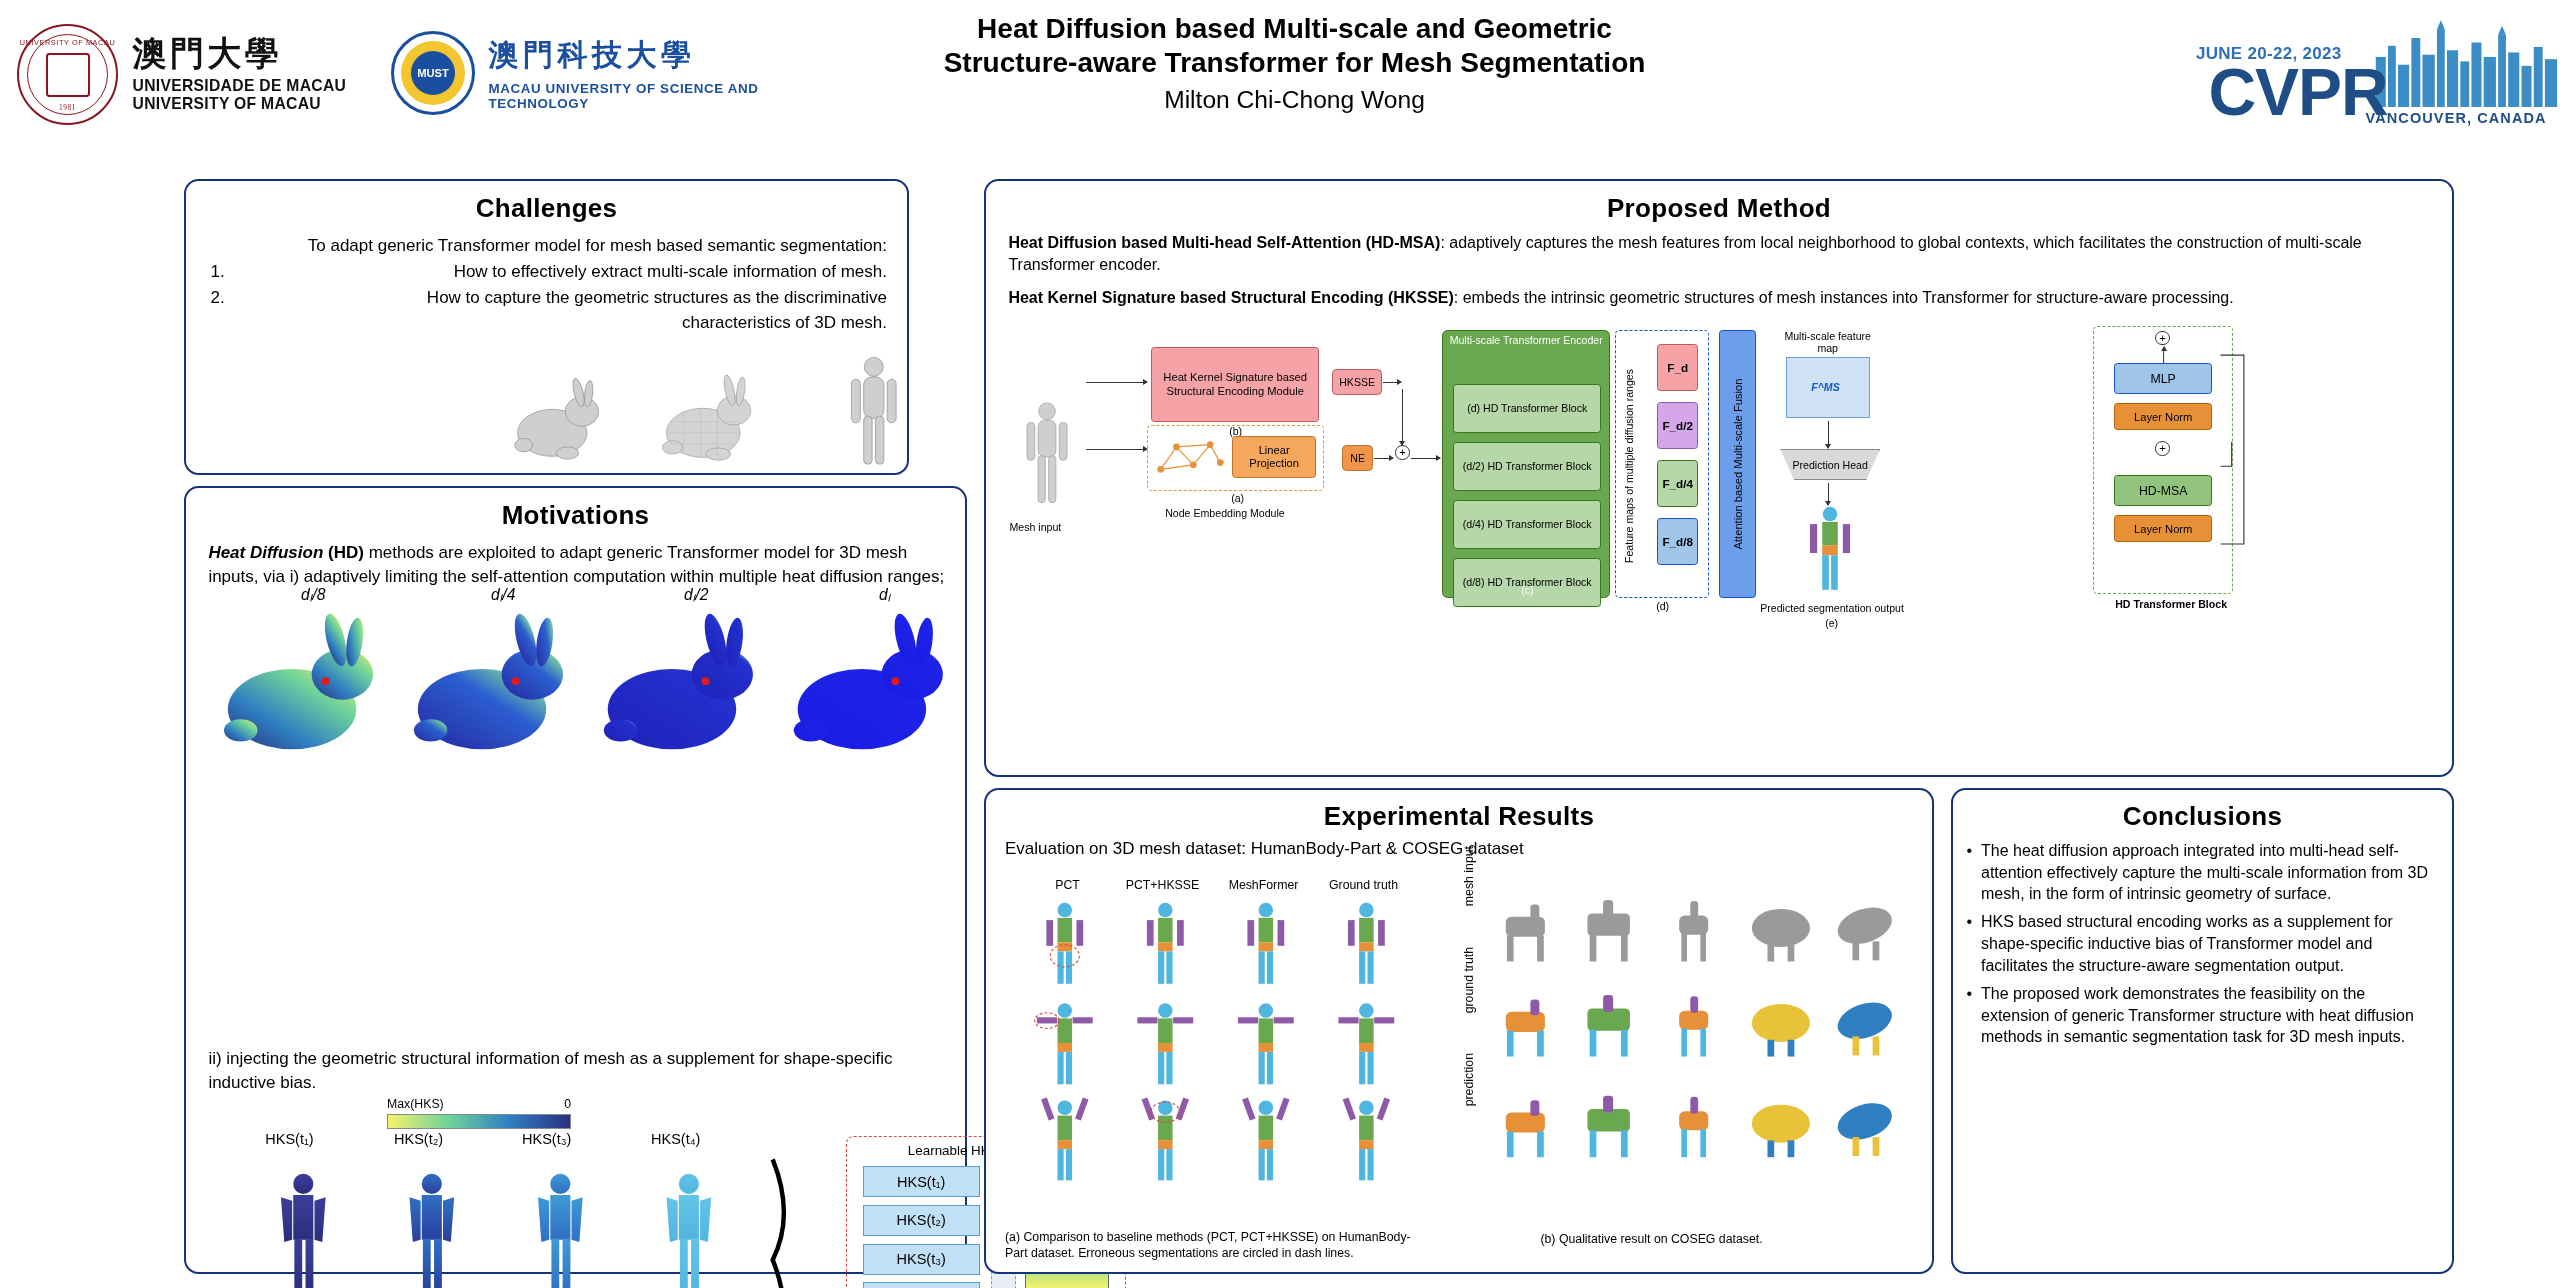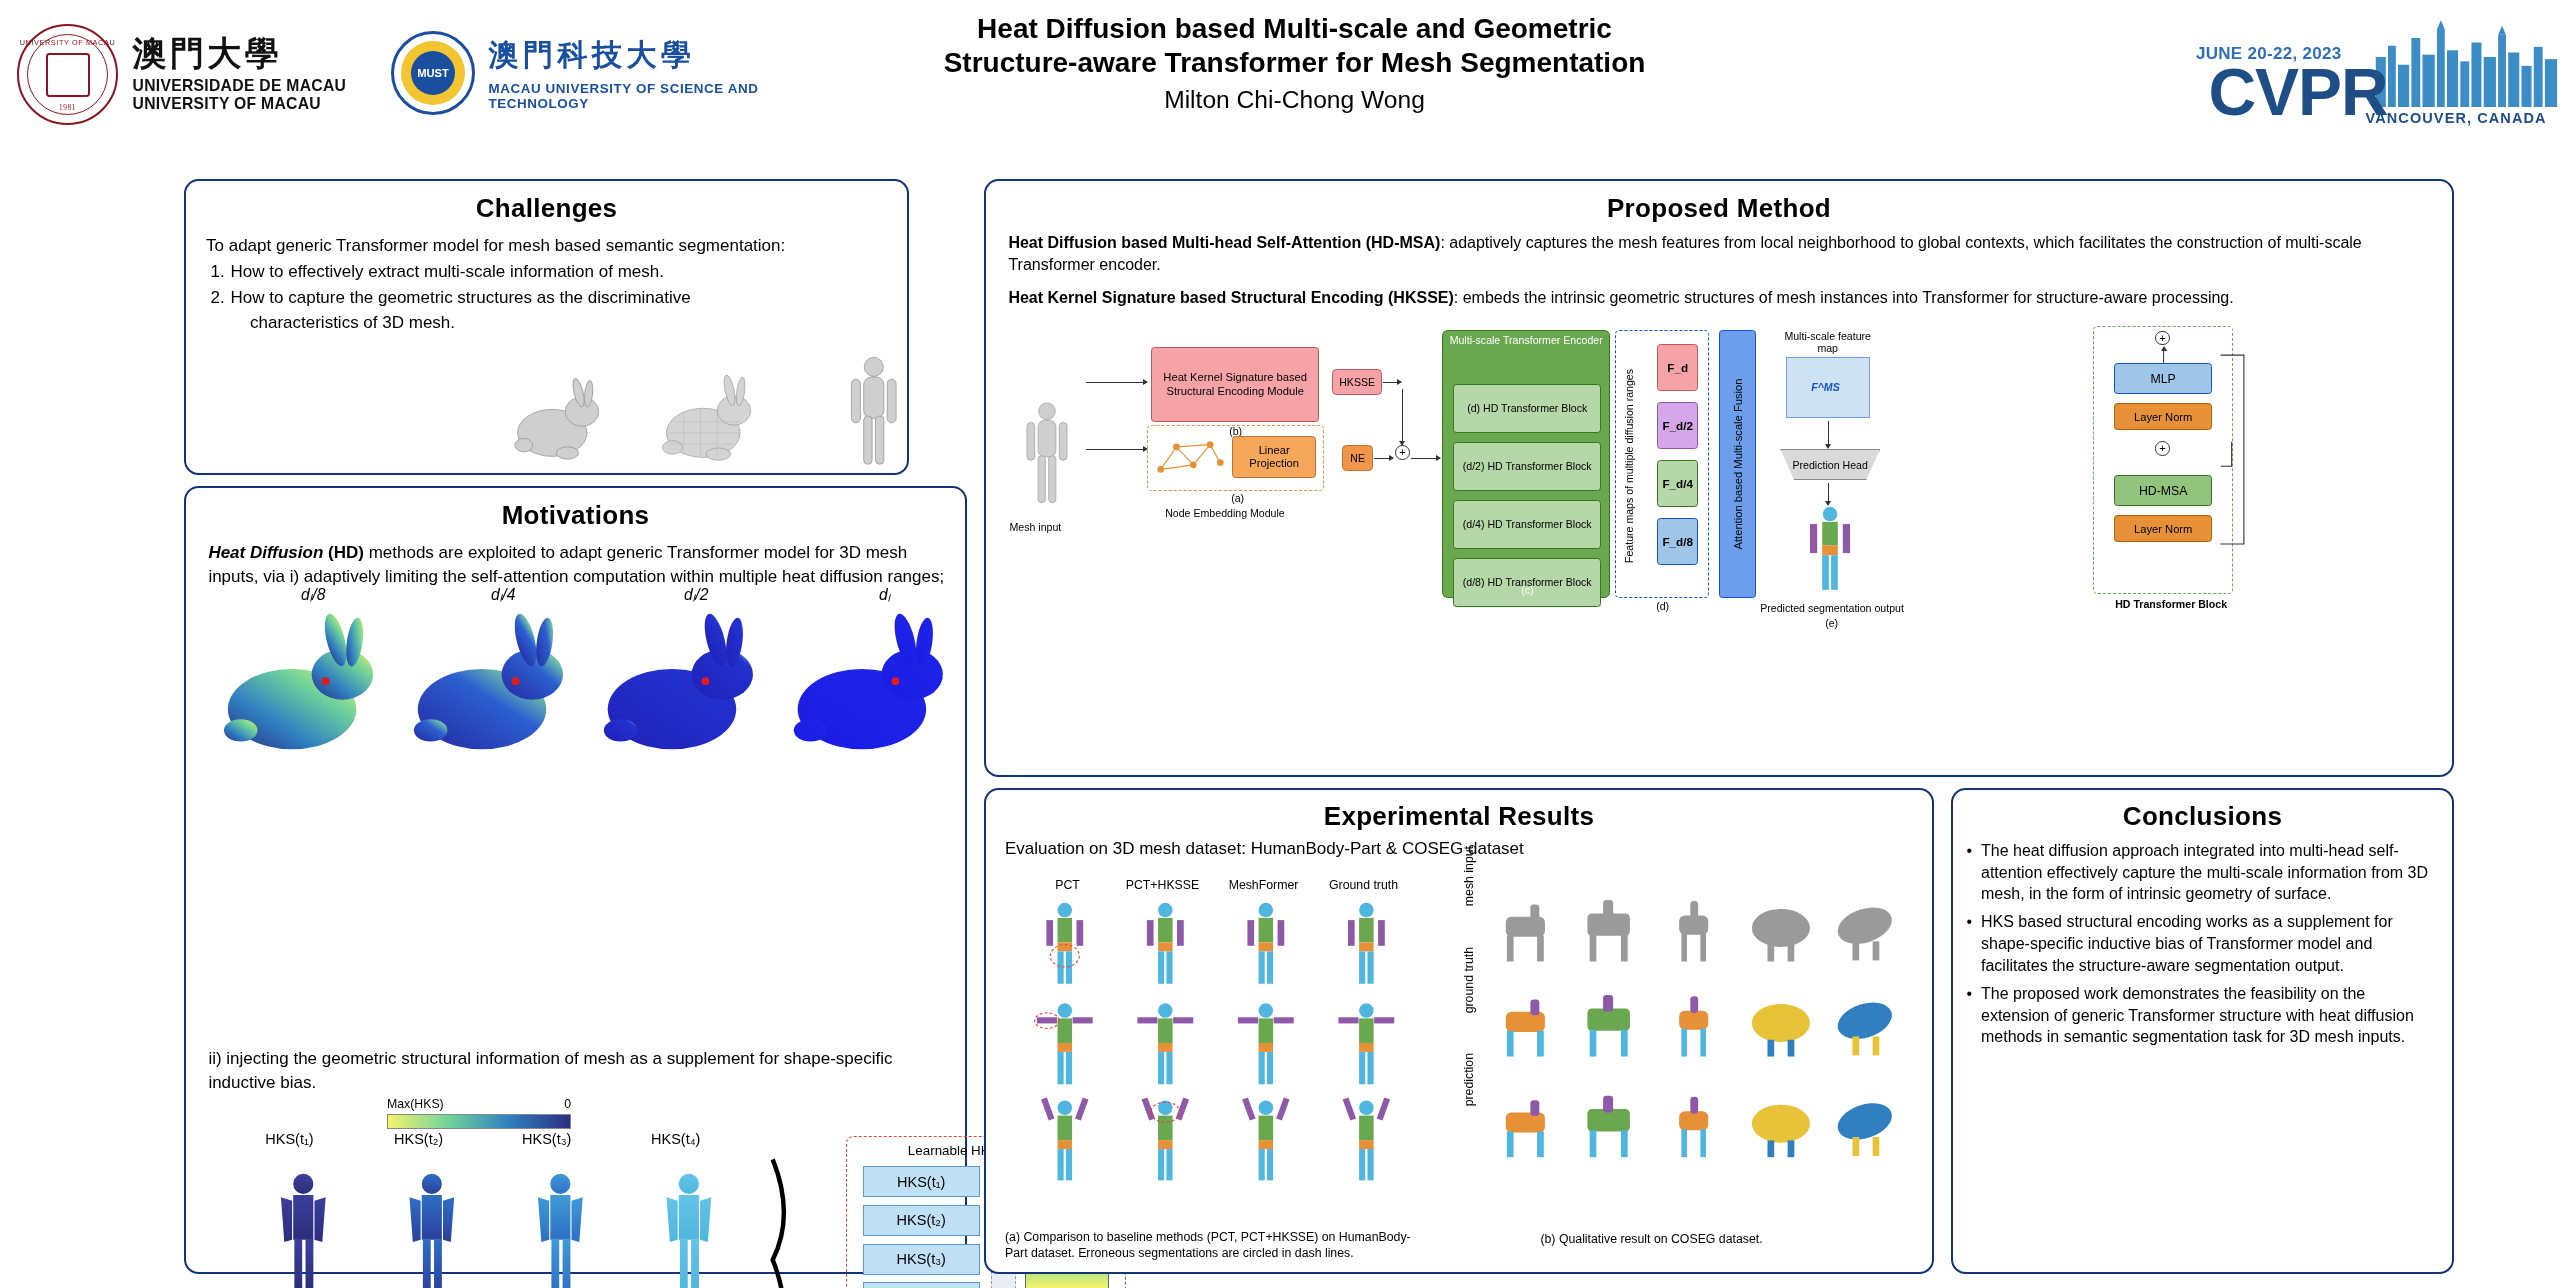--- a/index.html
+++ b/index.html
@@ -48,21 +48,21 @@
   .cvpr-sub { position:absolute; left:173px; top:98px; font-size:14.5px; font-weight:bold; color:#1f4e86; letter-spacing:1.1px; }
   .skyline { position:absolute; right:0px; top:5.6px; width:190px; height:89px; }
 
   
   .panel { position:absolute; border:2.2px solid #12347a; border-radius:14.5px; background:#fff; }
   .panel-title { text-align:center; font-size:26px; font-weight:bold; letter-spacing:0.3px; }
 
   
   #challenges { left:184px; top:179px; width:725px; height:296px; }
   #challenges .panel-title { margin-top:12.3px; }
-  .ch-body { margin:10px 20px 0 20px; font-size:17px; line-height:1.38; }
+  .ch-body { margin:10px 20px 0 20px; font-size:17px; line-height:1.38;text-align:right; }
   .ch-list { margin:2.2px 0 0 0; padding-left:0; list-style:none; }
   .ch-list li { margin-top:2.2px; padding-left:24.6px; position:relative; }
   .ch-list li .num { position:absolute; left:4.5px; }
   .bunny-row { position:absolute; left:313px; top:168px; width:470px; height:123px; }
 
   
   #motivations { left:184px; top:486px; width:783px; height:788px; }
   #motivations .panel-title { margin-top:12.3px; }
   .mot-p1 { margin:10px 20px 0 22.4px; font-size:17px; line-height:1.42; }
   .mot-p2 { position:absolute; left:22.4px; top:559px; right:20px; font-size:17px; line-height:1.42; }

